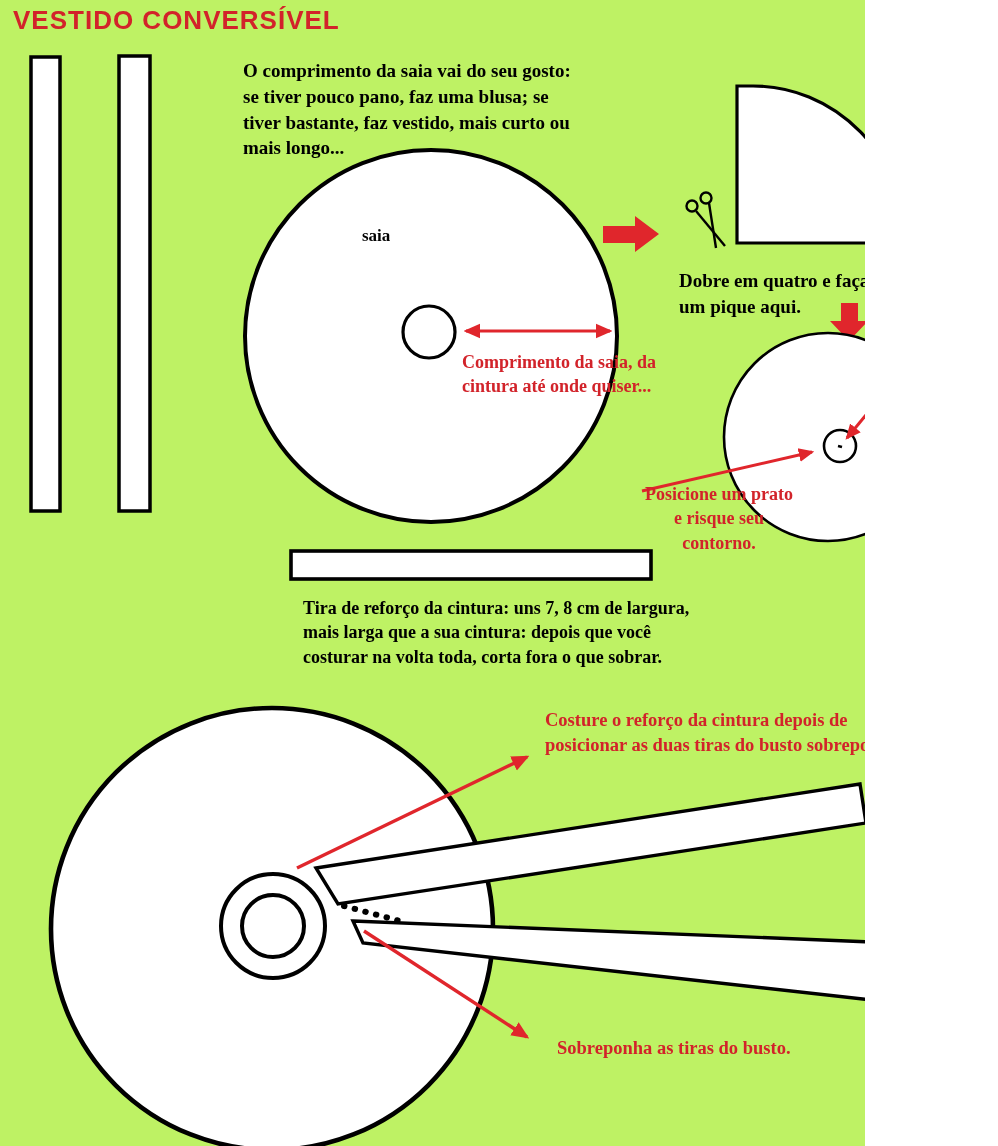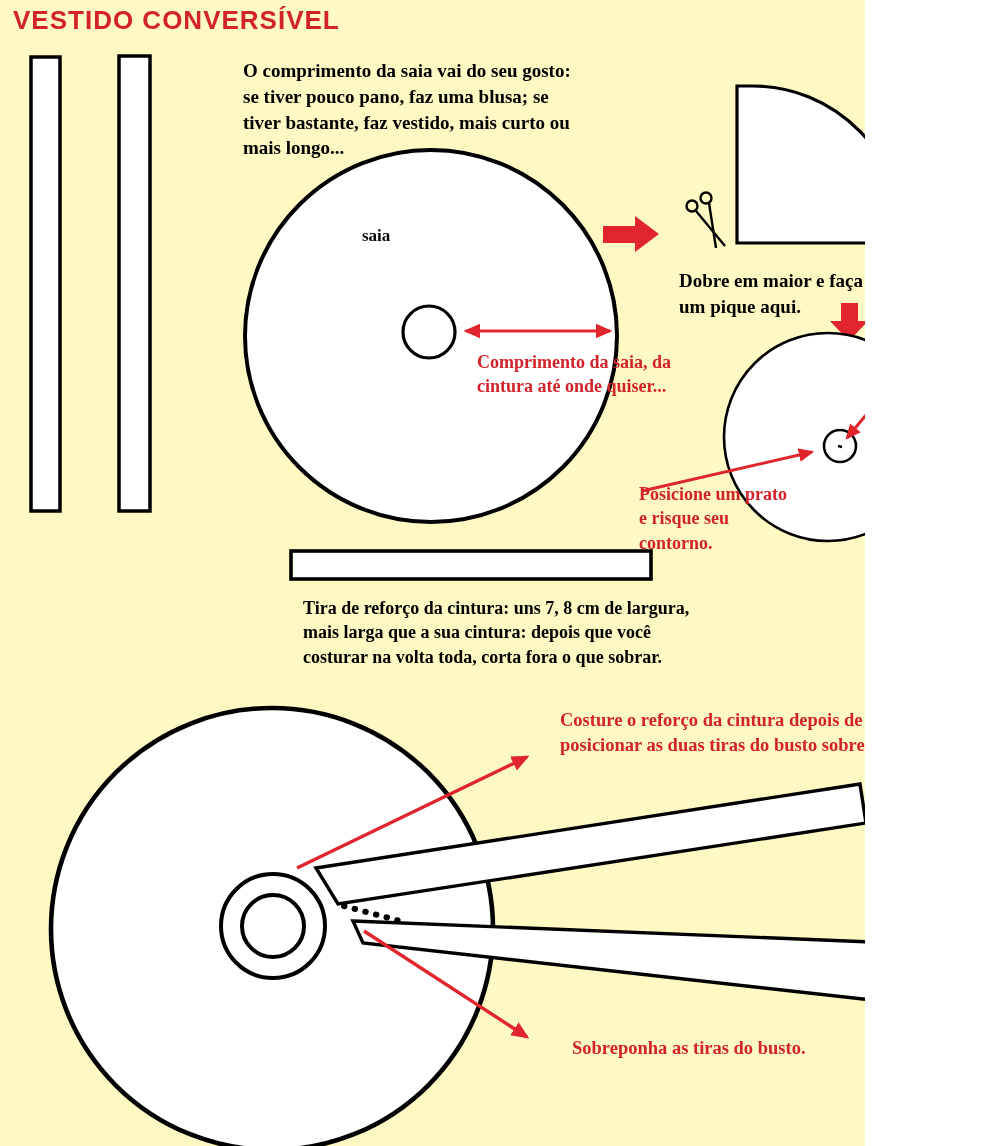--- a/index.html
+++ b/index.html
@@ -1,34 +1,34 @@
 <!DOCTYPE html>
 <html><head>
 <meta charset="utf-8">
 <style>
   html, body {
     margin: 0; padding: 0; background: #ffffff;
   }
   #canvas {
     position: relative;
     width: 865px; height: 1146px;
-    background: #fef9c3;
+    background: #bef264;
     overflow: hidden;
     font-family: "Liberation Serif", serif;
   }
   #diagram-svg { position: absolute; top: 0; left: 0; }
   .txt {
     position: absolute;
     white-space: pre-line;
     font-weight: 700;
     color: #000000;
     line-height: 1.36;
     font-size: 19px;
   }
-  .red { color: #d2232a; margin-left: 15px; }
+  .red { color: #d2232a; }
   .sm { font-size: 18px; }
   .title {
     font-family: "Liberation Sans", sans-serif;
     font-weight: 700;
     font-size: 26px;
     letter-spacing: 1px;
     color: #d2232a;
     line-height: 1.1;
   }
 </style>
@@ -93,26 +93,26 @@
   <div class="txt" style="left:243px; top:58px; width:400px;">O comprimento da saia vai do seu gosto:
 se tiver pouco pano, faz uma blusa; se
 tiver bastante, faz vestido, mais curto ou
 mais longo...</div>
 
   <div class="txt" style="left:362px; top:224px; font-size:17px;">saia</div>
 
   <div class="txt red sm" style="left:462px; top:350px; width:240px;">Comprimento da saia, da
 cintura até onde quiser...</div>
 
-  <div class="txt" style="left:679px; top:268px; width:240px;">Dobre em maior e faça
+  <div class="txt" style="left:679px; top:268px; width:240px;">Dobre em quatro e faça
 um pique aqui.</div>
 
   <div class="txt red sm" style="left:915px; top:344px;">pique</div>
 
-  <div class="txt red sm" style="left:624px; top:482px; width:190px;">Posicione um prato
+  <div class="txt red sm" style="left:624px; top:482px; width:190px;text-align:center;">Posicione um prato
 e risque seu
 contorno.</div>
 
 
 
   <div class="txt sm" style="left:303px; top:596px; width:470px;">Tira de reforço da cintura: uns 7, 8 cm de largura,
 mais larga que a sua cintura: depois que você
 costurar na volta toda, corta fora o que sobrar.</div>
 
   <div class="txt red" style="left:557px; top:1036px; width:320px; font-size:18.5px;">Sobreponha as tiras do busto.</div>

